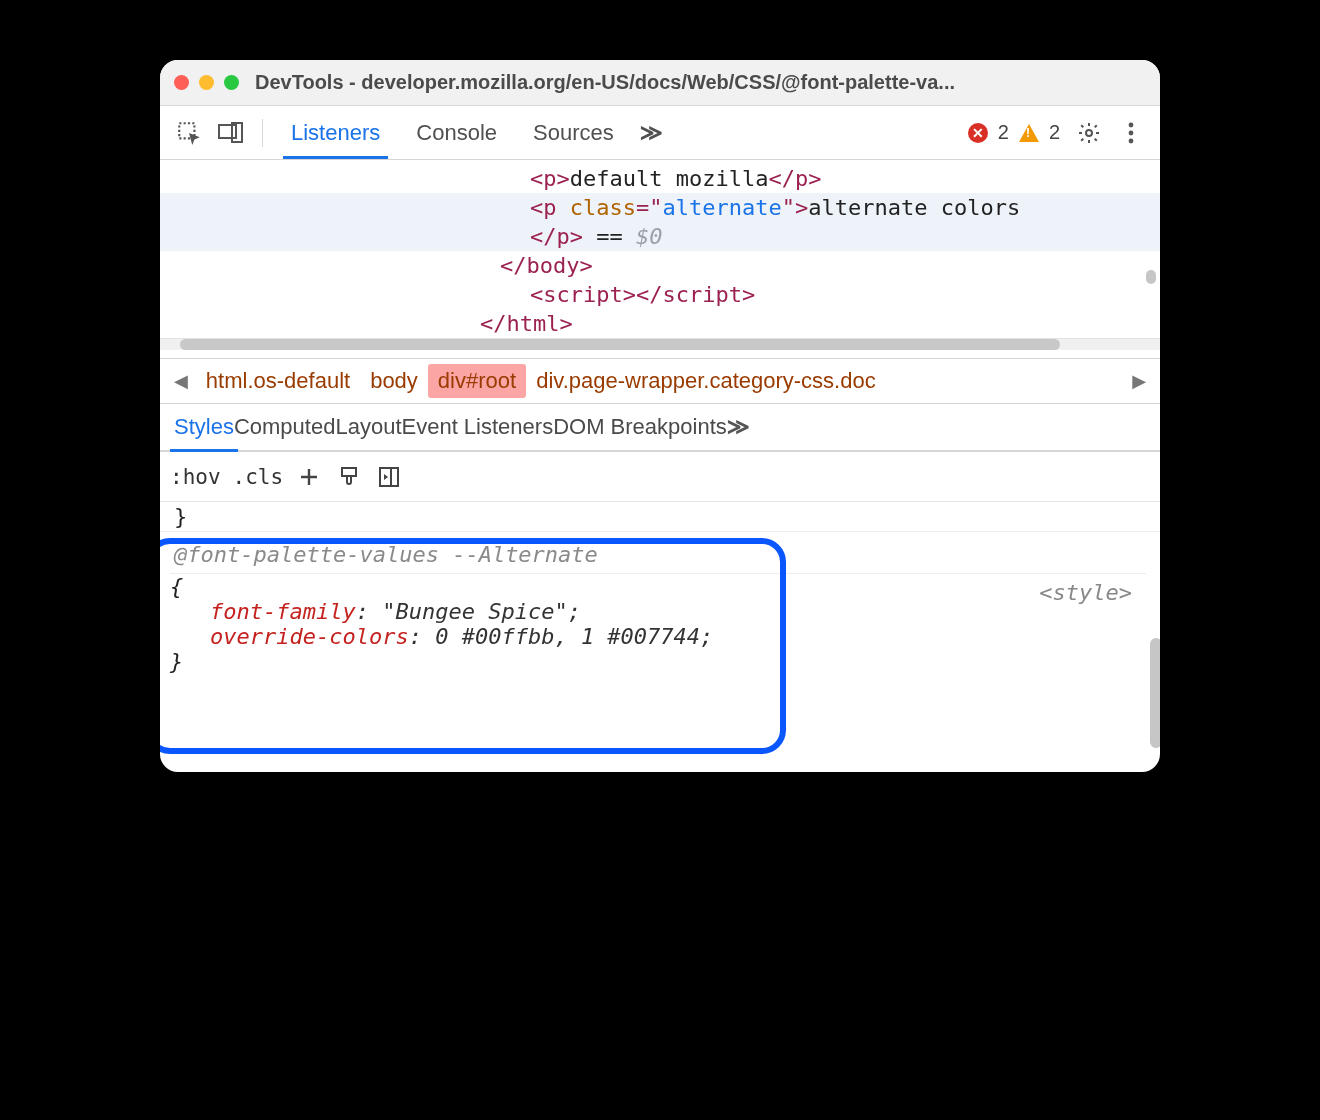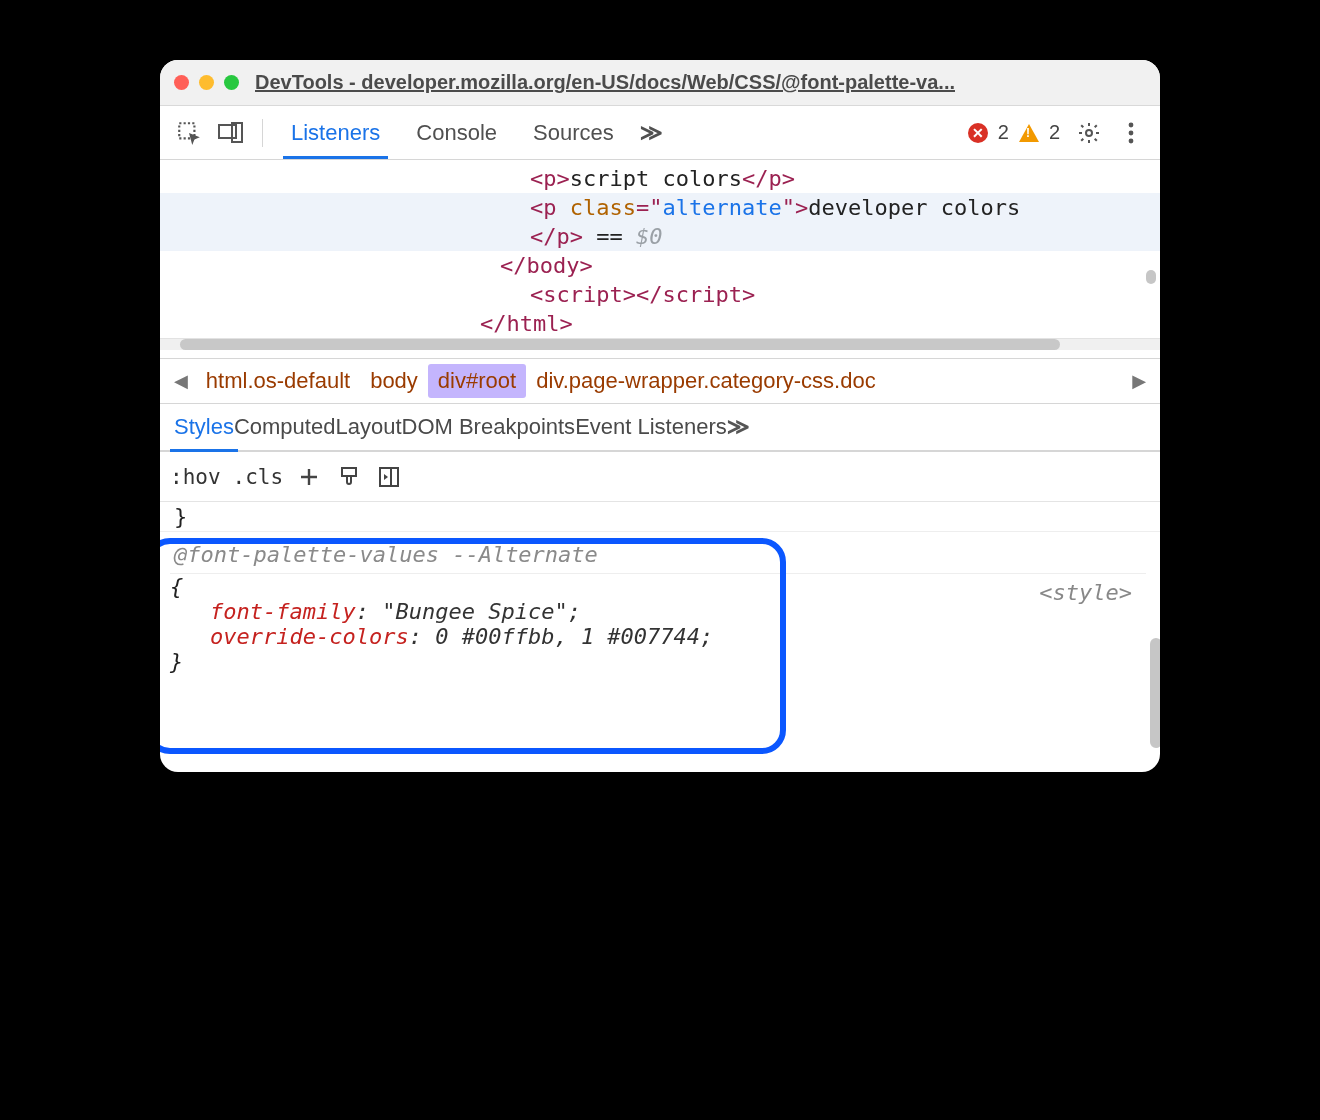--- a/index.html
+++ b/index.html
@@ -35,21 +35,20 @@
   .dot.red { background: #ff5f57; }
   .dot.yellow { background: #febc2e; }
   .dot.green { background: #28c840; }
   .title-text {
     font-weight: 700;
     font-size: 20px;
     color: #4b4b4b;
     white-space: nowrap;
     overflow: hidden;
     text-overflow: ellipsis;
-    text-decoration: underline;
   }
   
   .toolbar {
     height: 54px;
     display: flex;
     align-items: center;
     border-bottom: 1px solid #d6d6d6;
     background: #fff;
     padding: 0 8px;
     gap: 0;
@@ -111,21 +110,21 @@
   }
   
   .crumbs {
     height: 46px; display:flex; align-items:center;
     border-top:1px solid #d6d6d6; border-bottom:1px solid #d6d6d6;
     font-size: 22px; color:#9a3b00;
     padding: 0 6px;
   }
   .crumb-arrow { color:#777; font-size:18px; padding:0 8px; }
   .crumb { padding: 4px 10px; white-space:nowrap; }
-  .crumb.sel { background:#c4b5fd; color:#9a3b00; border-radius:3px; }
+  .crumb.sel { background:#fca5a5; color:#9a3b00; border-radius:3px; }
   .crumbs .rpad { flex:1; overflow:hidden; white-space:nowrap; }
   
   .subtabs {
     height: 48px; display:flex; align-items:center; 
     padding: 0 14px; border-bottom:2px solid #d6d6d6;
     font-size: 22px; color:#4a4a4a;
   }
   .subtab { height:100%; display:inline-flex; align-items:center; position:relative; }
   .subtab.active { color:#1a73e8; }
   .subtab.active::after { content:""; position:absolute; left:-4px; right:-4px; bottom:-2px; height:3px; background:#1a73e8;}
@@ -225,24 +224,24 @@
       <svg width="6" height="22" viewBox="0 0 6 22">
           <circle cx="3" cy="3" r="2.4" fill="currentColor"></circle>
           <circle cx="3" cy="11" r="2.4" fill="currentColor"></circle>
           <circle cx="3" cy="19" r="2.4" fill="currentColor"></circle>
         </svg>
     </span>
   </div>
 
   <div class="dom-area">
     <div class="dom-line ind1">
-      <span class="tagc">&lt;p&gt;</span><span class="txt">script colors</span><span class="tagc">&lt;/p&gt;</span>
+      <span class="tagc">&lt;p&gt;</span><span class="txt">default mozilla</span><span class="tagc">&lt;/p&gt;</span>
     </div>
     <div class="dom-line ind1 sel-line">
-      <span class="tagc">&lt;p </span><span class="attr">class</span><span class="tagc">="</span><span class="val">alternate</span><span class="tagc">"&gt;</span><span class="txt">developer colors</span>
+      <span class="tagc">&lt;p </span><span class="attr">class</span><span class="tagc">="</span><span class="val">alternate</span><span class="tagc">"&gt;</span><span class="txt">alternate colors</span>
     </div>
     <div class="dom-line ind1 sel-line">
       <span class="tagc">&lt;/p&gt;</span><span class="txt"> == </span><span class="ghost">$0</span>
     </div>
     <div class="dom-line ind3">
       <span class="tagc">&lt;/body&gt;</span>
     </div>
     <div class="dom-line ind1">
       <span class="tagc">&lt;script&gt;</span><span class="tagc">&lt;/script&gt;</span>
     </div>
@@ -259,22 +258,22 @@
     <span class="crumb">body</span>
     <span class="crumb sel">div#root</span>
     <span class="rpad"><span class="crumb">div.page-wrapper.category-css.doc</span></span>
     <span class="crumb-arrow">▶</span>
   </div>
 
   <div class="subtabs">
     <div class="subtab active">Styles</div>
     <div class="subtab">Computed</div>
     <div class="subtab">Layout</div>
+    <div class="subtab">Event Listeners</div>
     <div class="subtab">DOM Breakpoints</div>
-    <div class="subtab">Event Listeners</div>
     <div class="subtab more">≫</div>
   </div>
 
   <div class="filterrow">
     <span class="mono">:hov</span>
     <span class="mono">.cls</span>
     <span class="ic">
       <svg width="22" height="22" viewBox="0 0 22 22" stroke="currentColor" stroke-width="2.4">
           <path d="M11 3v16M3 11h16"></path>
         </svg>

